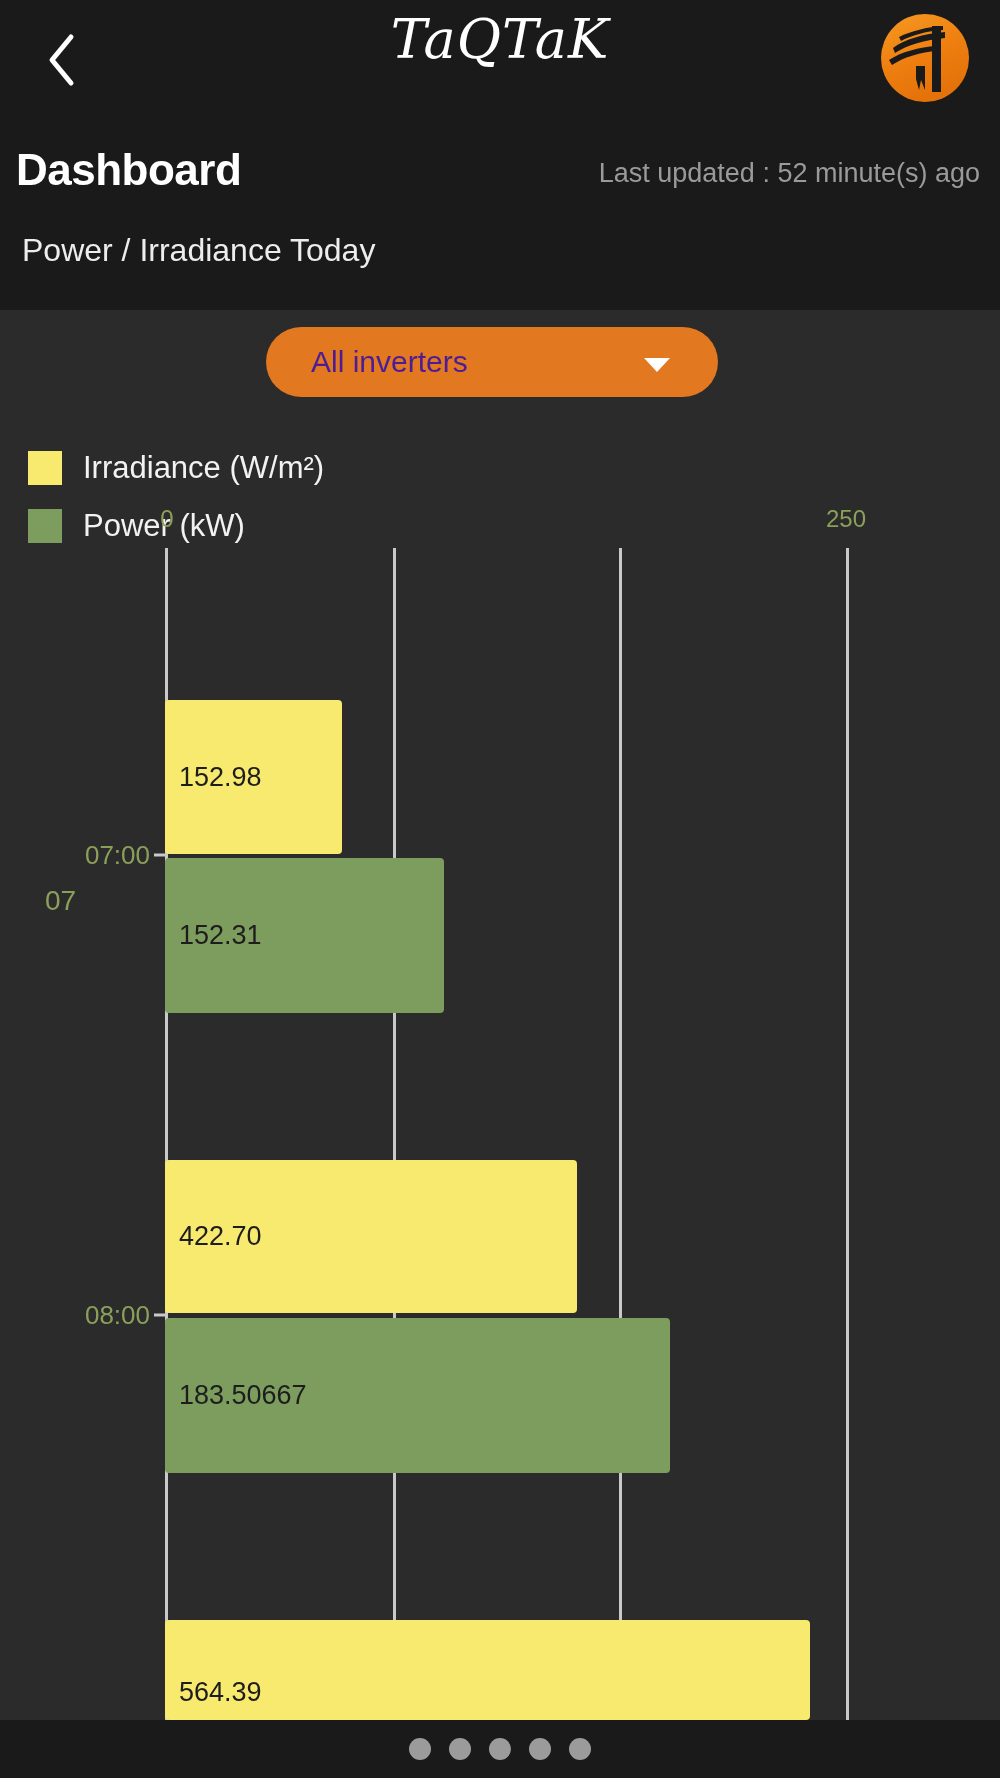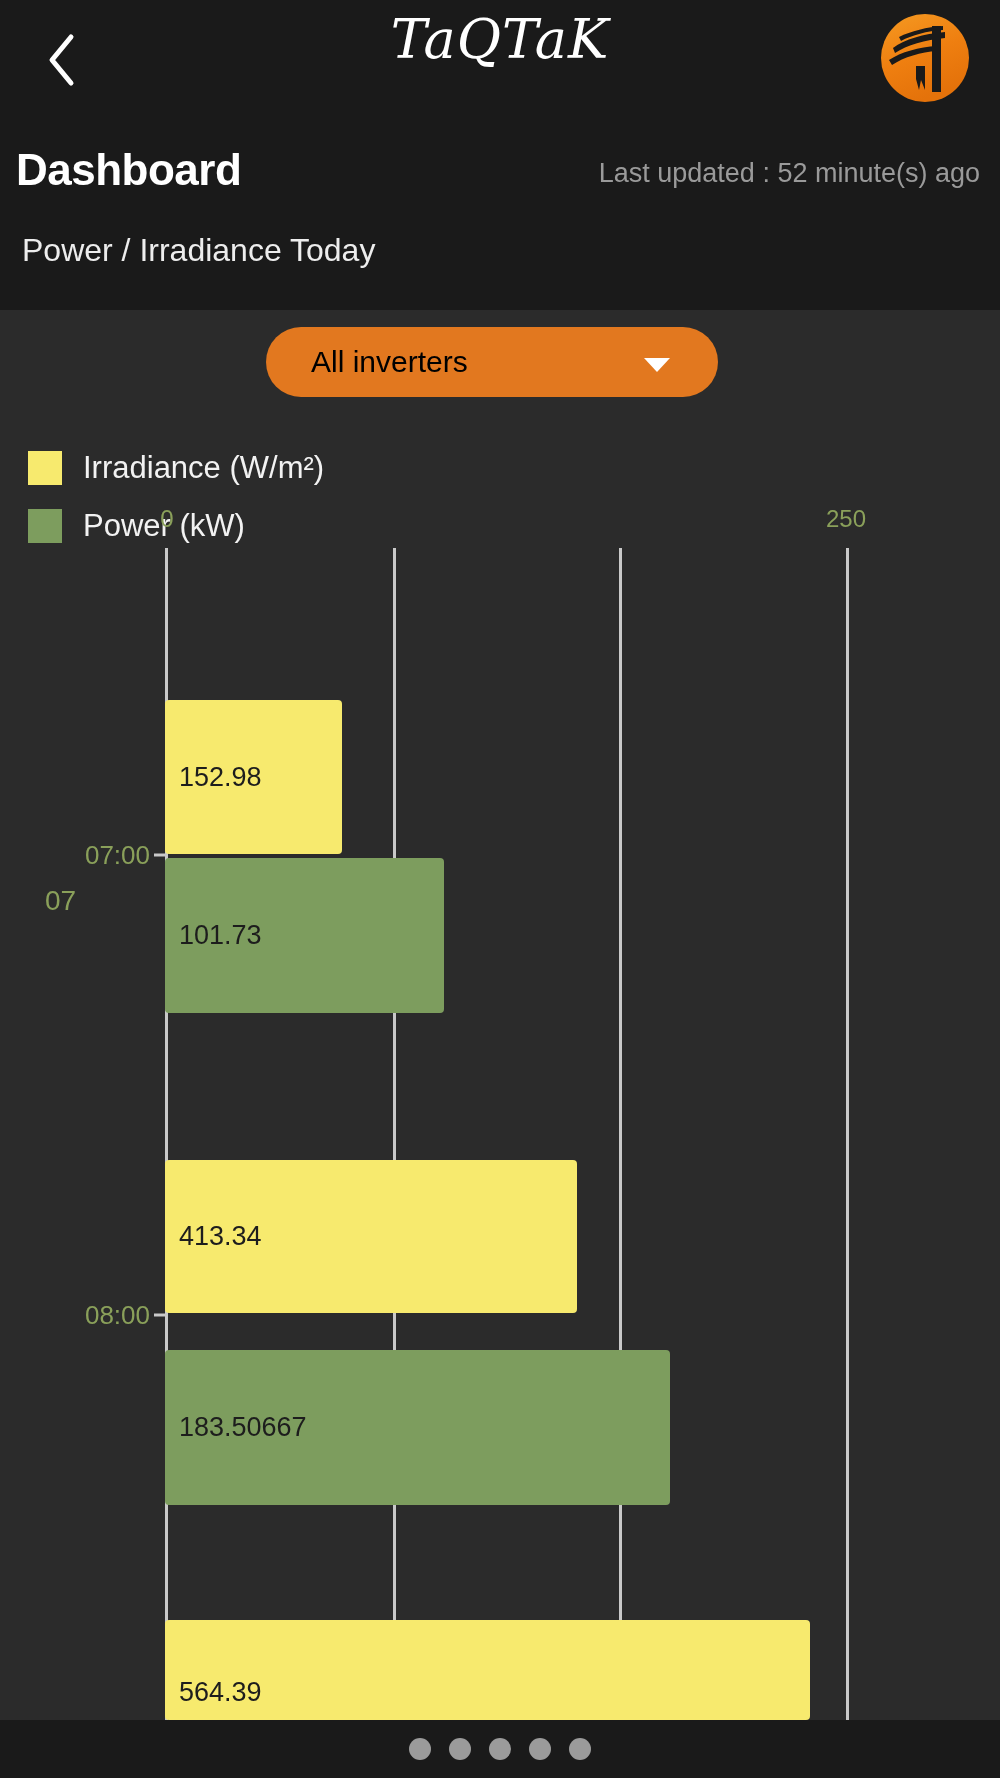--- a/index.html
+++ b/index.html
@@ -52,21 +52,21 @@
     position: absolute; left: 0; top: 310px; width: 1000px; height: 1410px;
     background: #2b2b2b;
   }
 
   .dropdown {
     position: absolute; left: 266px; top: 17px; width: 452px; height: 70px;
     background: #e2781f; border-radius: 35px;
     display: flex; align-items: center;
   }
   .dropdown .dd-label {
-    margin-left: 45px; color: #000000; font-size: 30px;
+    margin-left: 45px; color: #4c1d95; font-size: 30px;
   }
   .dropdown .chev {
     position: absolute; right: 48px; top: 31px;
     width: 0; height: 0;
     border-left: 13px solid transparent;
     border-right: 13px solid transparent;
     border-top: 14px solid #ffffff;
   }
 
   .legend { position: absolute; left: 28px; top: 140px; }
@@ -184,28 +184,28 @@
       <div class="ygroup-label" style="left:45px; top:591px">07</div>
 
       <div class="ytick-label" style="left:0px; width:150px; top:1005px">08:00</div>
       <div class="ytick-dash" style="left:154px; top:1005px"></div>
 
       <div class="bar" style="left:165px; top:390px; width:177px; height:154px; background:#f7ea6e">
         <span class="bar-value">152.98</span>
       </div>
 
       <div class="bar" style="left:165px; top:548px; width:279px; height:155px; background:#7d9d5e">
-        <span class="bar-value">101.73</span>
+        <span class="bar-value">152.31</span>
       </div>
 
       <div class="bar" style="left:165px; top:850px; width:412px; height:153px; background:#f7ea6e">
-        <span class="bar-value">413.34</span>
-      </div>
-
-      <div class="bar" style="left:165px; top:1040px; width:505px; height:155px; background:#7d9d5e">
+        <span class="bar-value">422.70</span>
+      </div>
+
+      <div class="bar" style="left:165px; top:1008px; width:505px; height:155px; background:#7d9d5e">
         <span class="bar-value">183.50667</span>
       </div>
 
       <div class="bar" style="left:165px; top:1310px; width:645px; height:100px; background:#f7ea6e; align-items:flex-end;">
         <span class="bar-value" style="margin-bottom:12px;">564.39</span>
       </div>
 
     </div>
   </div>
 

